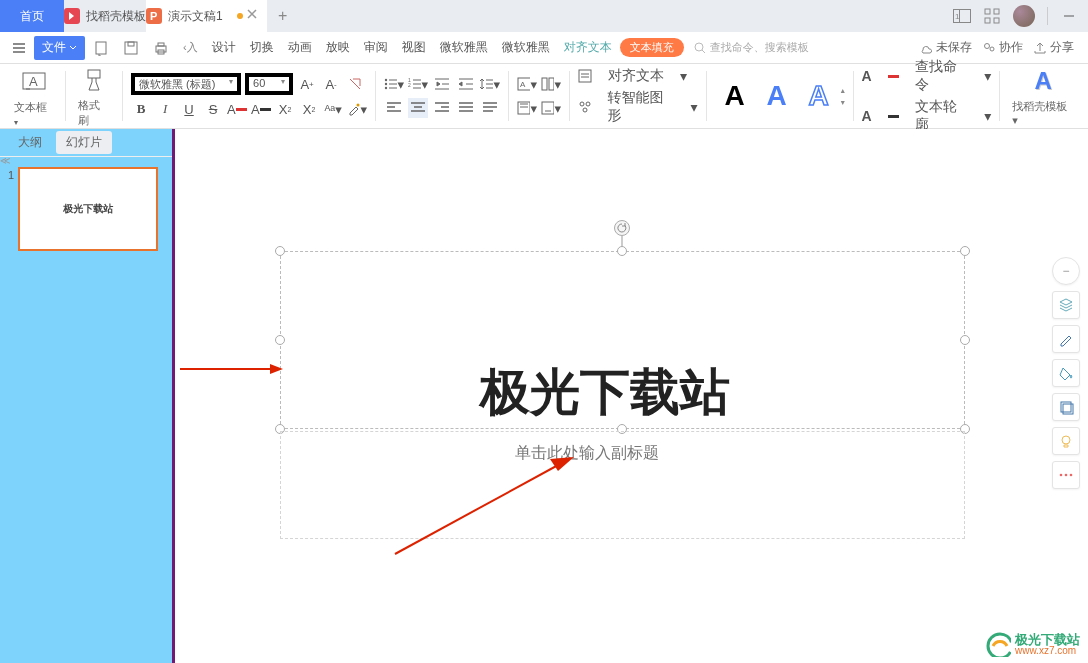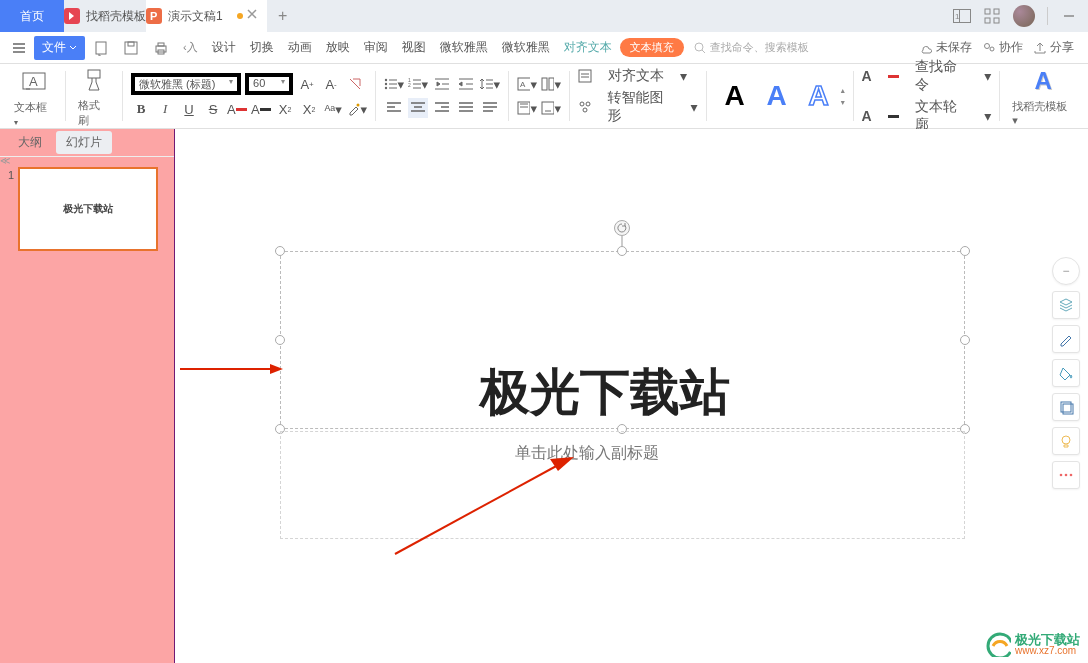--- a/index.html
+++ b/index.html
@@ -41,21 +41,21 @@
 .smallbtn.bold { font-weight:bold; font-family:serif; }
 .smallbtn.italic { font-style:italic; font-family:serif; }
 .smallbtn.under { text-decoration:underline; }
 .smallbtn.strike { text-decoration:line-through; }
 .color-under { height:3px; margin-top:1px; }
 .art-A { font-size:28px; font-weight:bold; font-family:"Arial Black",sans-serif; }
 .art-box { width:40px; height:40px; display:flex; align-items:center; justify-content:center; }
 .txt-effect-item { display:flex; align-items:center; gap:16px; font-size:14px; color:#555; }
 
 .workspace { display:flex; height:calc(663px - 129px); }
-.sidepanel { width:175px; background:#fca5a5; border-right:1px solid #701a75; }
+.sidepanel { width:175px; background:#7dd3fc; border-right:3px solid #701a75; }
 .panel-tabs { height:28px; display:flex; align-items:center; border-bottom:1px solid #eee; padding-left:8px; gap:4px; }
 .ptab { padding:3px 10px; font-size:12px; color:#666; border-radius:3px; }
 .ptab.active { background:#eceef2; }
 .collapse-handle { position:absolute; left:0; top:155px; font-size:10px; color:#999; }
 .thumb-area { padding:10px 8px; }
 .thumb-row { display:flex; align-items:flex-start; gap:4px; }
 .thumb-num { font-size:11px; color:#555; margin-top:2px; }
 .thumb { width:140px; height:84px; border:2px solid #e8732d; background:#fff; display:flex; align-items:center; justify-content:center; font-size:10px; color:#444; font-weight:bold; }
 
 .canvas-area { flex:1; background:#fff; position:relative; overflow:hidden; }

